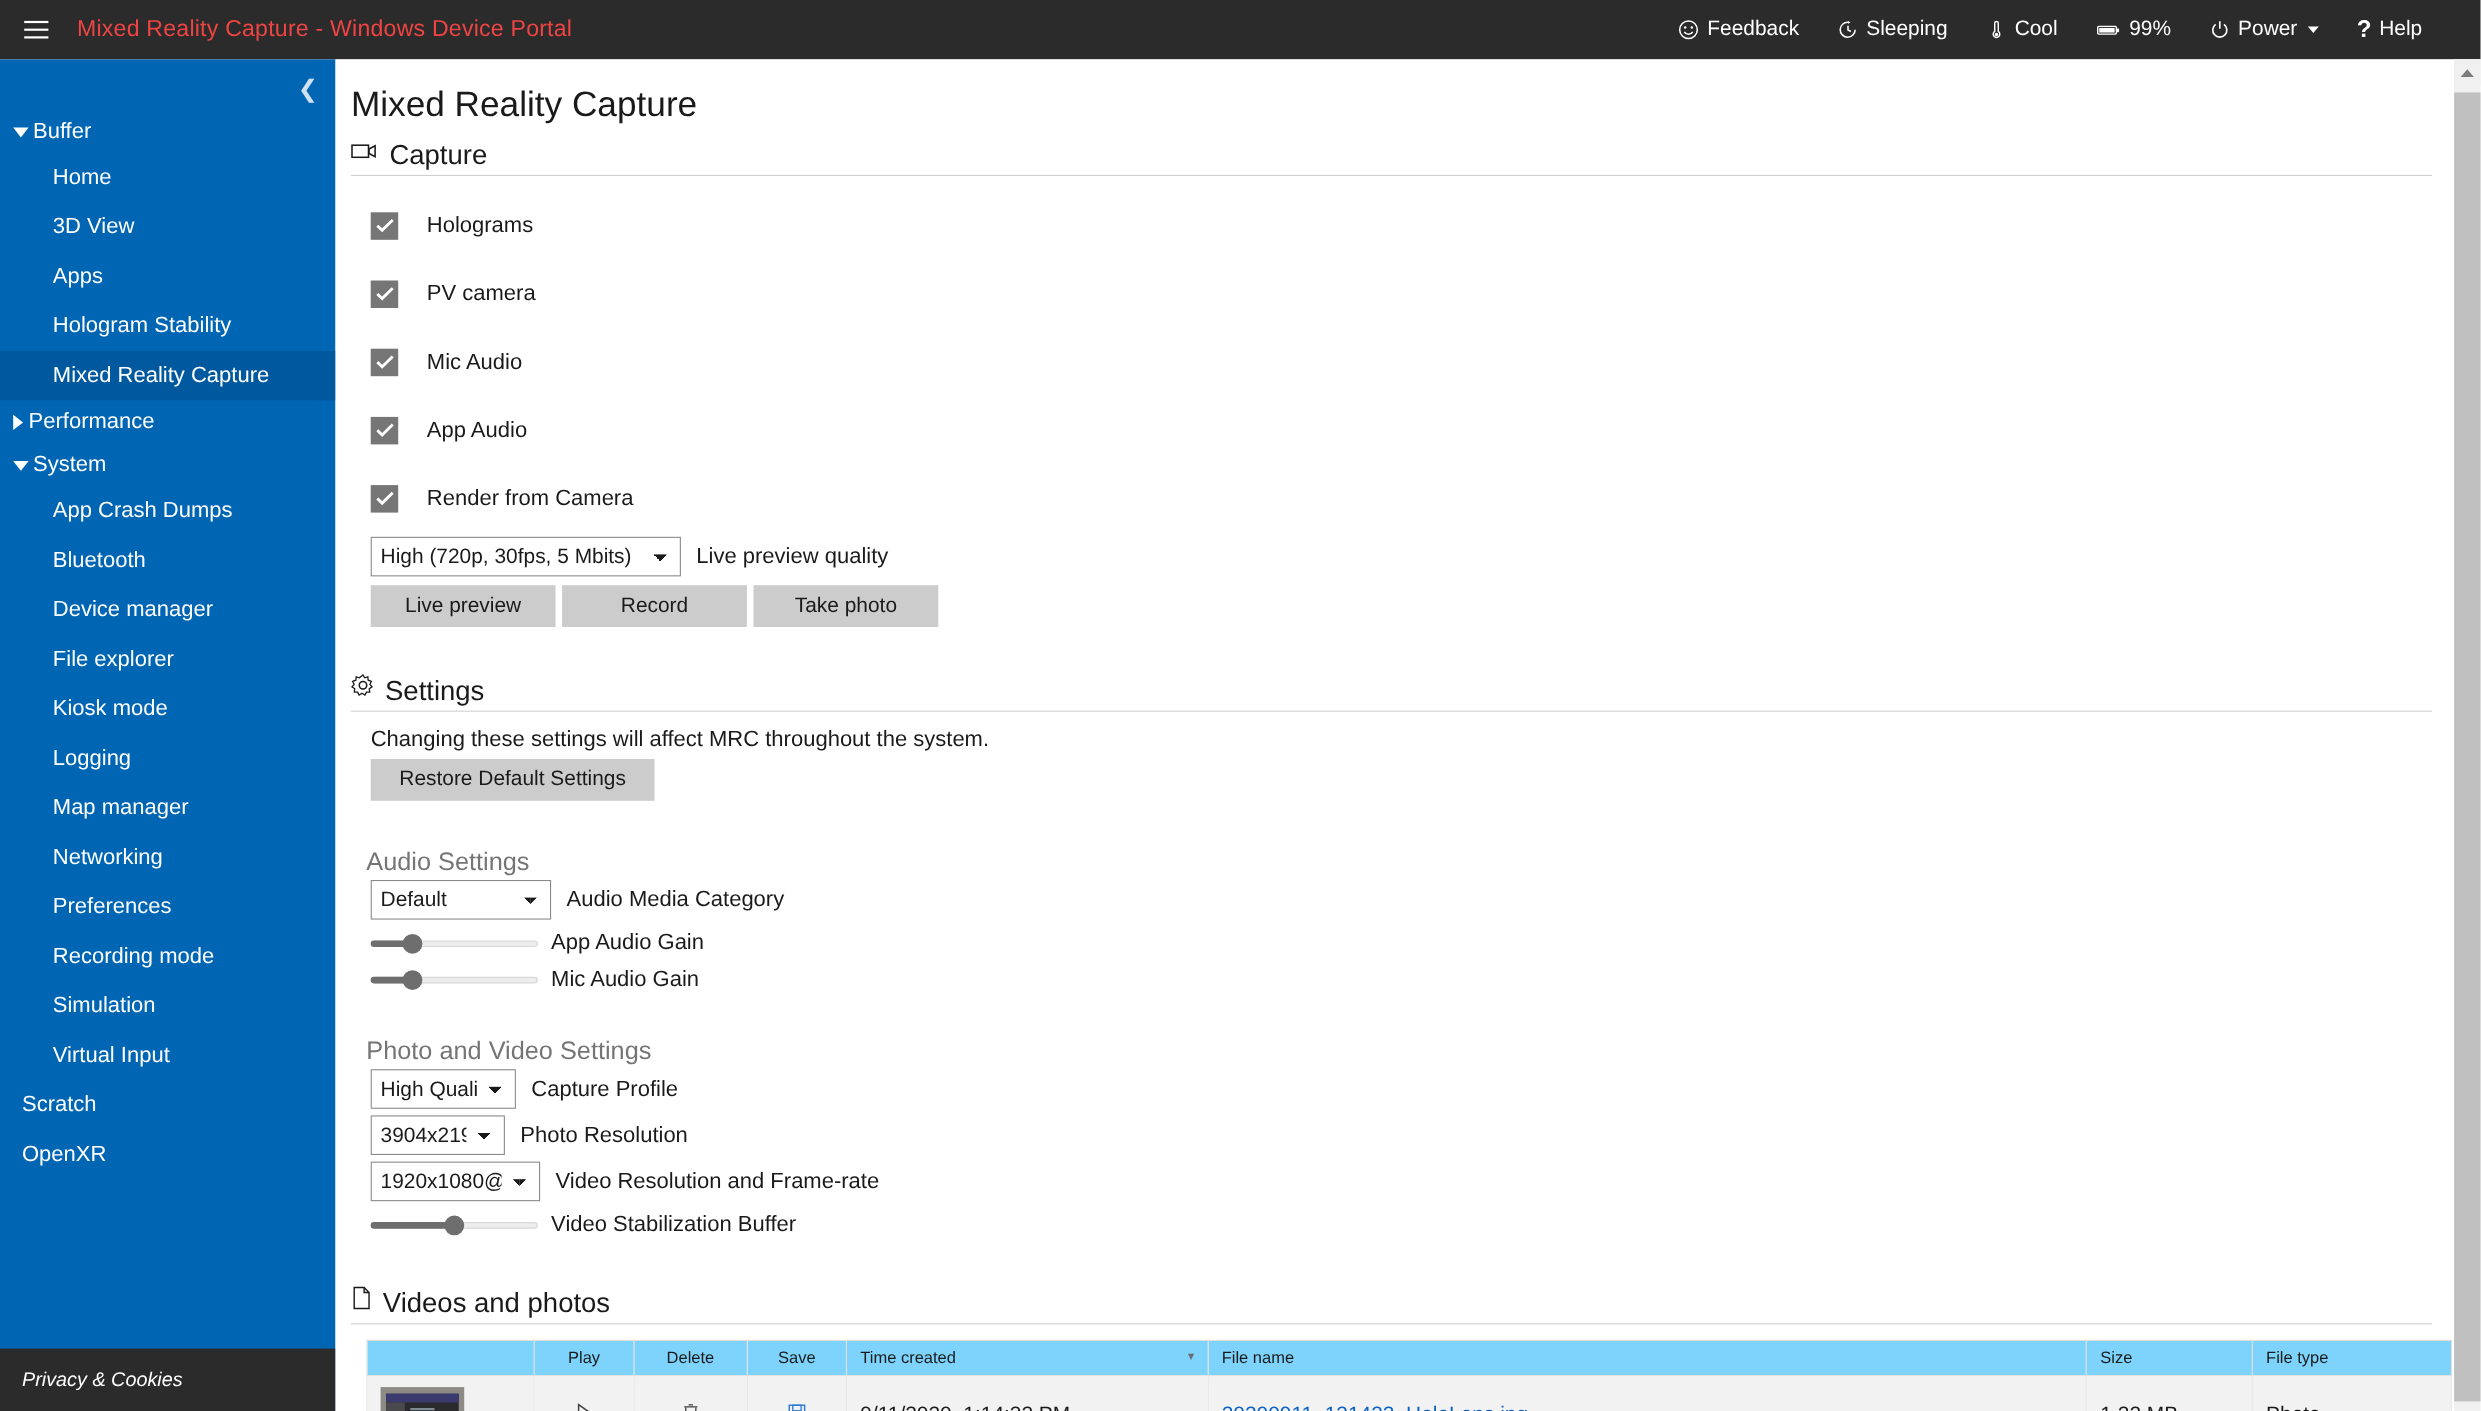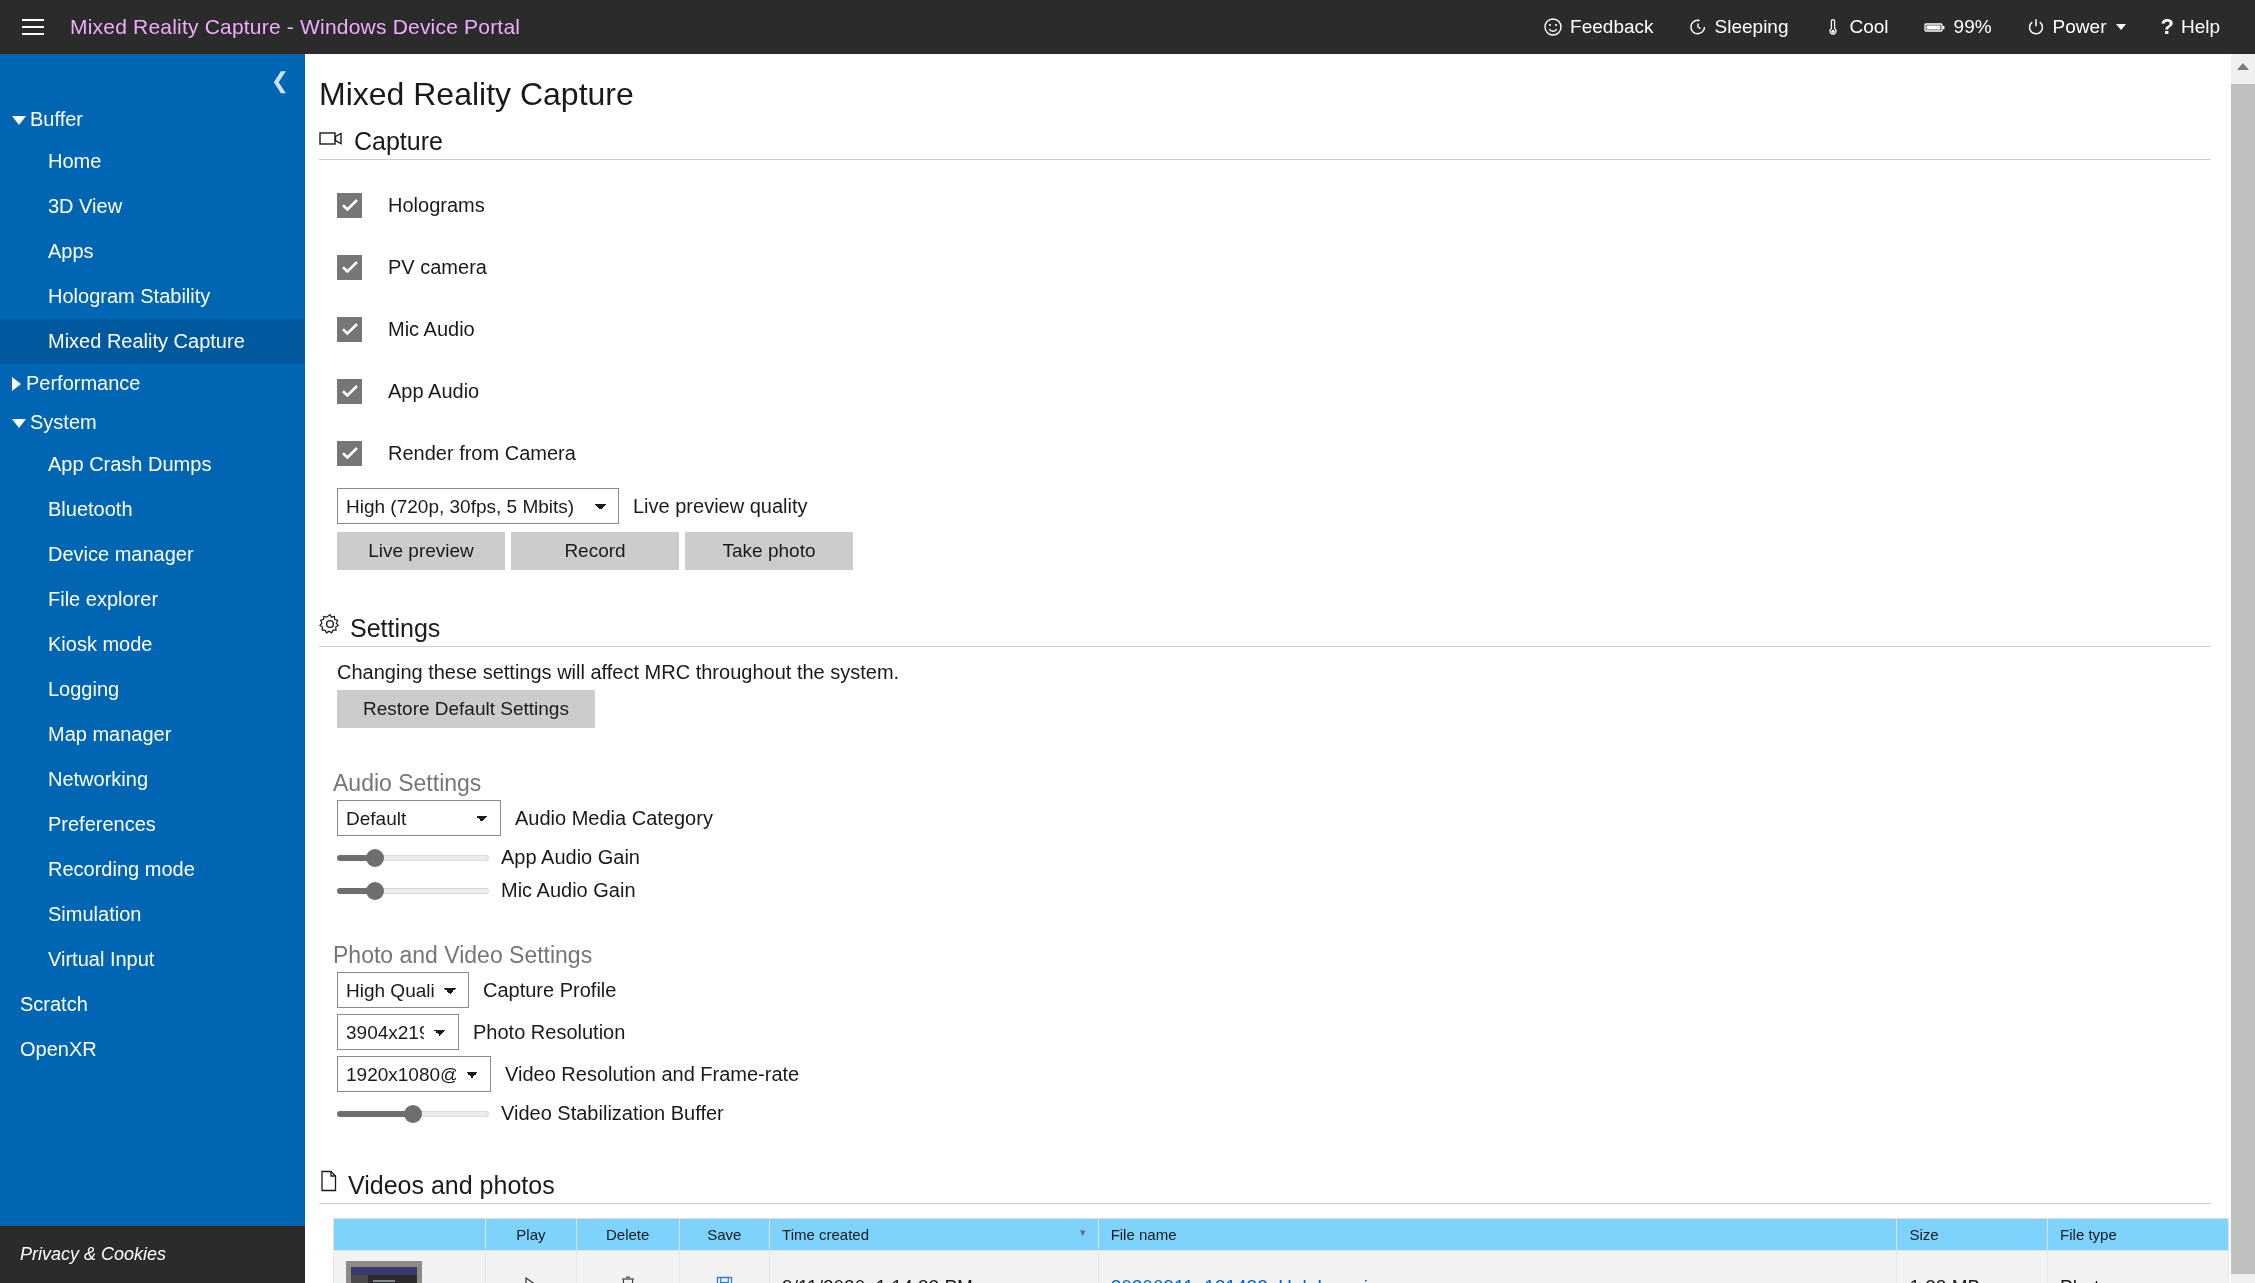--- a/index.html
+++ b/index.html
@@ -19,26 +19,26 @@
     display: flex; align-items: center;
   }
   #hamburger {
     width: 26px; height: 20px;
     margin-left: 22px; margin-right: 22px;
     display: flex; flex-direction: column; justify-content: center; gap: 5px;
     cursor: pointer;
   }
   #hamburger i { display:block; height: 2px; background: #ffffff; width: 22px; }
   #apptitle {
-    color: #f0abfc; font-size: 21px; letter-spacing: .2px;
+    color: #ef4444; font-size: 21px; letter-spacing: .2px;
     white-space: nowrap;
   }
   #topright {
     margin-left: auto; display: flex; align-items: center;
-    padding-right: 18px; gap: 0px;
+    padding-right: 36px; gap: 0px;
   }
   .tritem {
     display: flex; align-items: center; gap: 7px;
     color: #ffffff; font-size: 19px; white-space: nowrap;
     padding: 0 17px; cursor: pointer; height: 54px;
   }
   .tri-svg { display:block; }
   .caret-dn {
     width: 0; height: 0; border-left: 5px solid transparent;
     border-right: 5px solid transparent; border-top: 6px solid #ffffff;

